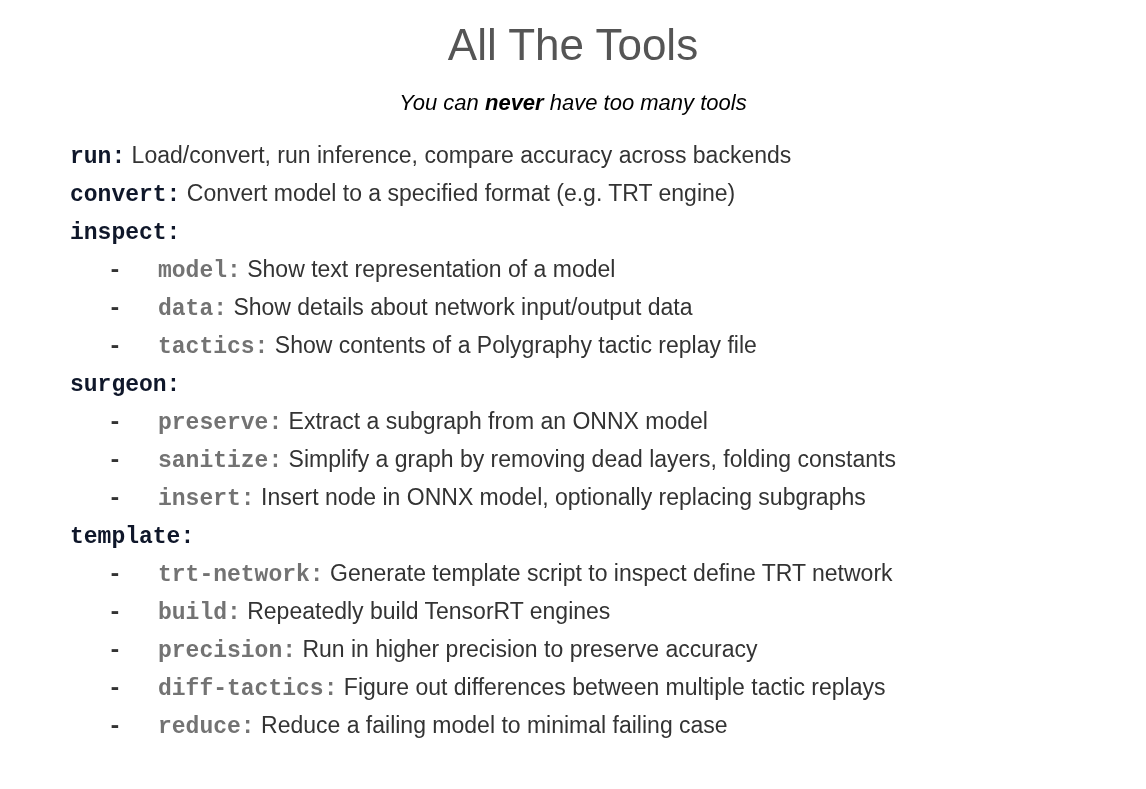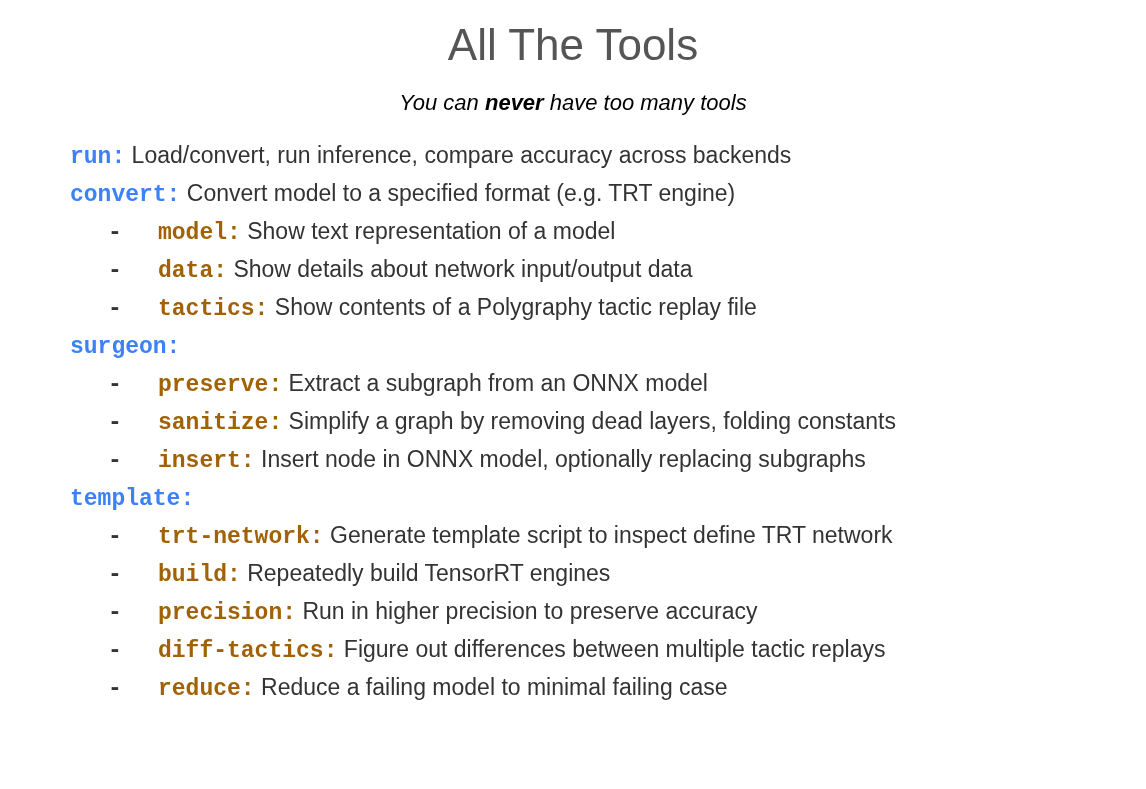--- a/index.html
+++ b/index.html
@@ -35,21 +35,21 @@
       font-size: 23px;
       line-height: 1.48;
       color: #333333;
     }
     .tool-line {
       margin-bottom: 2px;
     }
     .tool-name {
       font-family: "Consolas", "Courier New", monospace;
       font-weight: bold;
-      color: #3b82f6;
+      color: #0f172a;
     }
     .tool-desc {
       font-family: "Trebuchet MS", "Lucida Sans Unicode", sans-serif;
     }
     .sub-list {
       padding-left: 38px;
     }
     .sub-item {
       display: flex;
       align-items: baseline;
@@ -61,21 +61,21 @@
       width: 50px;
       flex-shrink: 0;
       color: #333333;
     }
     .sub-content {
       flex: 1;
     }
     .sub-name {
       font-family: "Consolas", "Courier New", monospace;
       font-weight: bold;
-      color: #a16207;
+      color: #737373;
       text-align: center;
     }
     .sub-desc {
       font-family: "Trebuchet MS", "Lucida Sans Unicode", sans-serif;
     }
   </style>
 </head>
 <body>
 
 <h1 class="title">All The Tools</h1>
@@ -86,20 +86,23 @@
 <div class="content">
 
   <div class="tool-line">
     <span class="tool-name">run:</span><span class="tool-desc">  Load/convert, run inference, compare accuracy across backends</span>
   </div>
 
   <div class="tool-line">
     <span class="tool-name">convert:</span><span class="tool-desc">  Convert model to a specified format (e.g. TRT engine)</span>
   </div>
 
+  <div class="tool-line">
+    <span class="tool-name">inspect:</span>
+  </div>
   <div class="sub-list">
     <div class="sub-item">
       <span class="dash">-</span>
       <span class="sub-content"><span class="sub-name">model:</span><span class="sub-desc">  Show text representation of a model</span></span>
     </div>
     <div class="sub-item">
       <span class="dash">-</span>
       <span class="sub-content"><span class="sub-name">data:</span><span class="sub-desc">  Show details about network input/output data</span></span>
     </div>
     <div class="sub-item">

